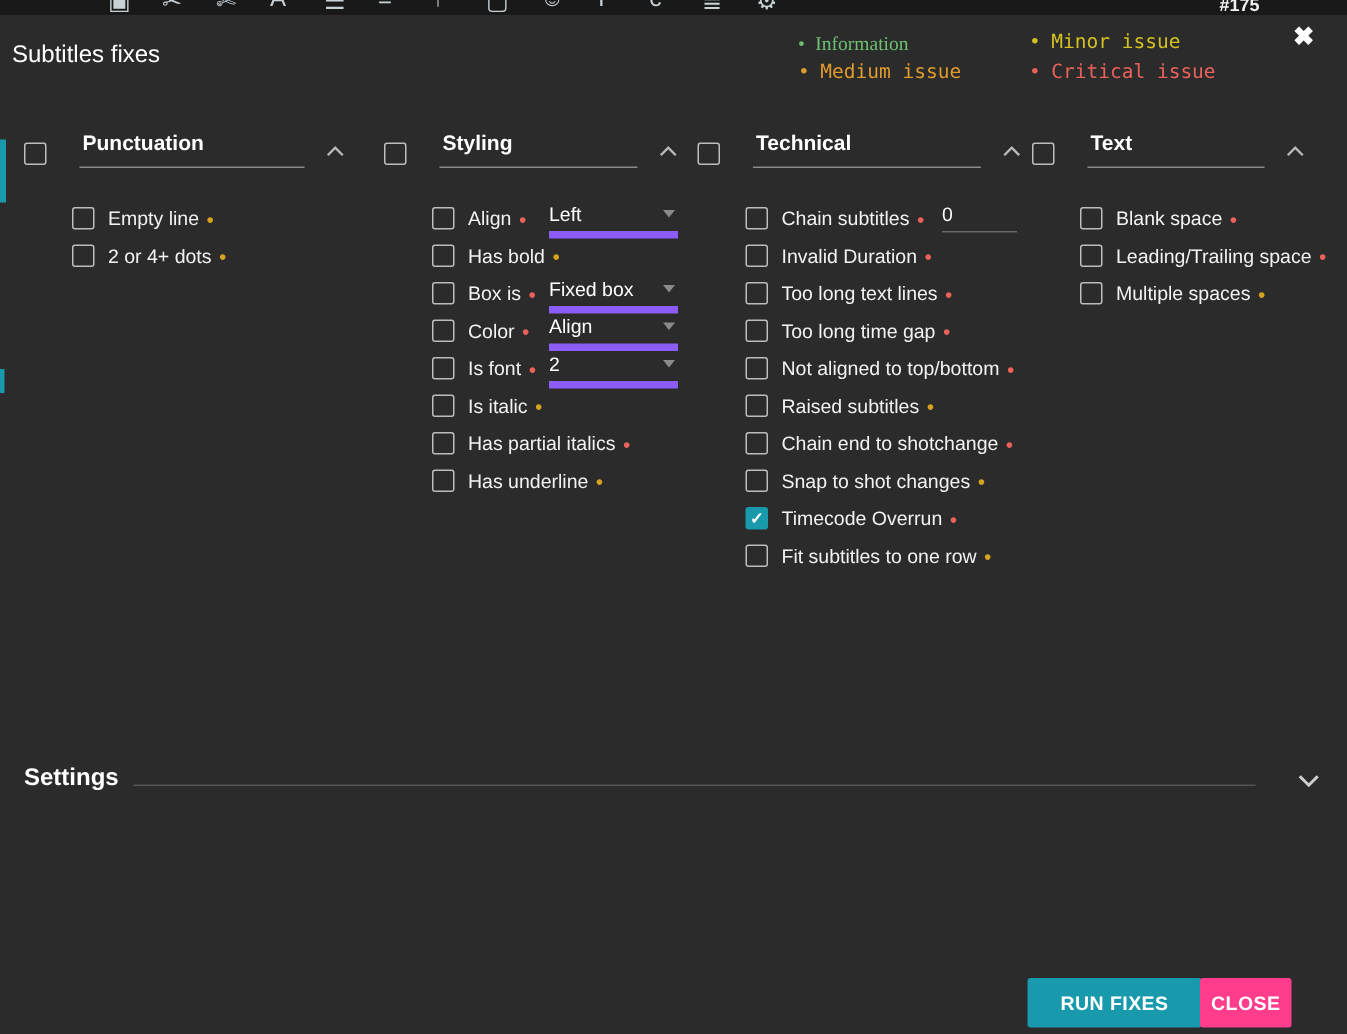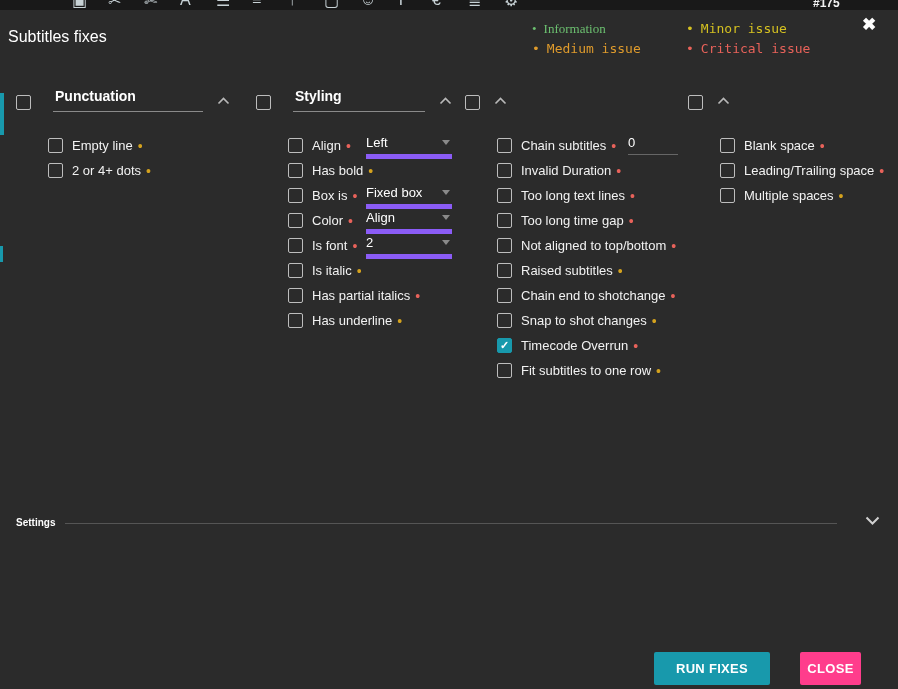--- a/index.html
+++ b/index.html
@@ -47,28 +47,28 @@
         padding-bottom:4px; display:flex; justify-content:space-between; align-items:center; cursor:pointer; }
   .dd-val { font-size:13px; color:#fff; }
   .dd-arrow { width:0; height:0; border-left:4px solid transparent; border-right:4px solid transparent; border-top:5px solid #8a8a8a; margin-right:2px; }
 
   .num-input { position:absolute; left:163px; top:2px; width:50px; background:transparent; border:none;
                border-bottom:1px solid #666; color:#fff; font-size:13px; font-family:inherit;
                padding:0 0 4px 0; outline:none; }
 
   
   .settings-row { position:absolute; left:16px; top:508px; width:864px; display:flex; align-items:flex-end; height:20px; }
-  .settings-title { font-size:10px; font-weight:bold; color:#fff; }
+  .settings-title { font-size:16px; font-weight:bold; color:#fff; }
   .settings-line { flex:1; border-bottom:1px solid #555; margin-left:10px; margin-bottom:4px; }
   .settings-chev { margin-left:28px; margin-bottom:3px; cursor:pointer; flex:none; }
 
   
   .btn { position:absolute; top:652px; height:33px; border:none; border-radius:2px; color:#fff;
          font-size:13px; font-weight:bold; font-family:inherit; cursor:pointer; letter-spacing:0.3px; }
-  .btn-run { left:654px; width:116px; background:var(--color-accent,#1899ac); }
+  .btn-run { left:685px; width:116px; background:var(--color-accent,#1899ac); }
   .btn-close { left:800px; width:61px; background:var(--color-pink,#ff3d8c); }
 </style>
 </head>
 <body>
 
 <div class="top-strip">
   <span class="tb-icon" style="left:72px">▣</span>
   <span class="tb-icon" style="left:108px">✂</span>
   <span class="tb-icon" style="left:144px">✄</span>
   <span class="tb-icon" style="left:180px">A</span>
@@ -182,20 +182,21 @@
       <span class="cb"></span>
       <span class="lbl">Has underline</span>
       <span class="dot" style="color: rgb(212, 162, 30);">•</span>
     </div>
   </div>
 </div>
 
 <div class="col" style="left:465px; width:216px">
   <div class="sec-header">
     <span class="cb"></span>
+    <div class="sec-title-wrap"><span class="sec-title">Technical</span></div>
     <svg class="sec-chev" width="13" height="8" viewBox="0 0 13 8">
         <polyline points="1.5,6.5 6.5,1.5 11.5,6.5" fill="none" stroke="#b9b9b9" stroke-width="1.6"></polyline>
       </svg>
   </div>
   <div class="items">
     <div class="row">
       <span class="cb"></span>
       <span class="lbl">Chain subtitles</span>
       <span class="dot" style="color: rgb(232, 98, 90);">•</span>
       <input class="num-input" type="text" value="0" style="">
@@ -244,20 +245,21 @@
       <span class="cb"></span>
       <span class="lbl">Fit subtitles to one row</span>
       <span class="dot" style="color: rgb(212, 162, 30);">•</span>
     </div>
   </div>
 </div>
 
 <div class="col" style="left:688px; width:182px">
   <div class="sec-header">
     <span class="cb"></span>
+    <div class="sec-title-wrap"><span class="sec-title">Text</span></div>
     <svg class="sec-chev" width="13" height="8" viewBox="0 0 13 8">
         <polyline points="1.5,6.5 6.5,1.5 11.5,6.5" fill="none" stroke="#b9b9b9" stroke-width="1.6"></polyline>
       </svg>
   </div>
   <div class="items">
     <div class="row">
       <span class="cb"></span>
       <span class="lbl">Blank space</span>
       <span class="dot" style="color: rgb(232, 98, 90);">•</span>
     </div>

